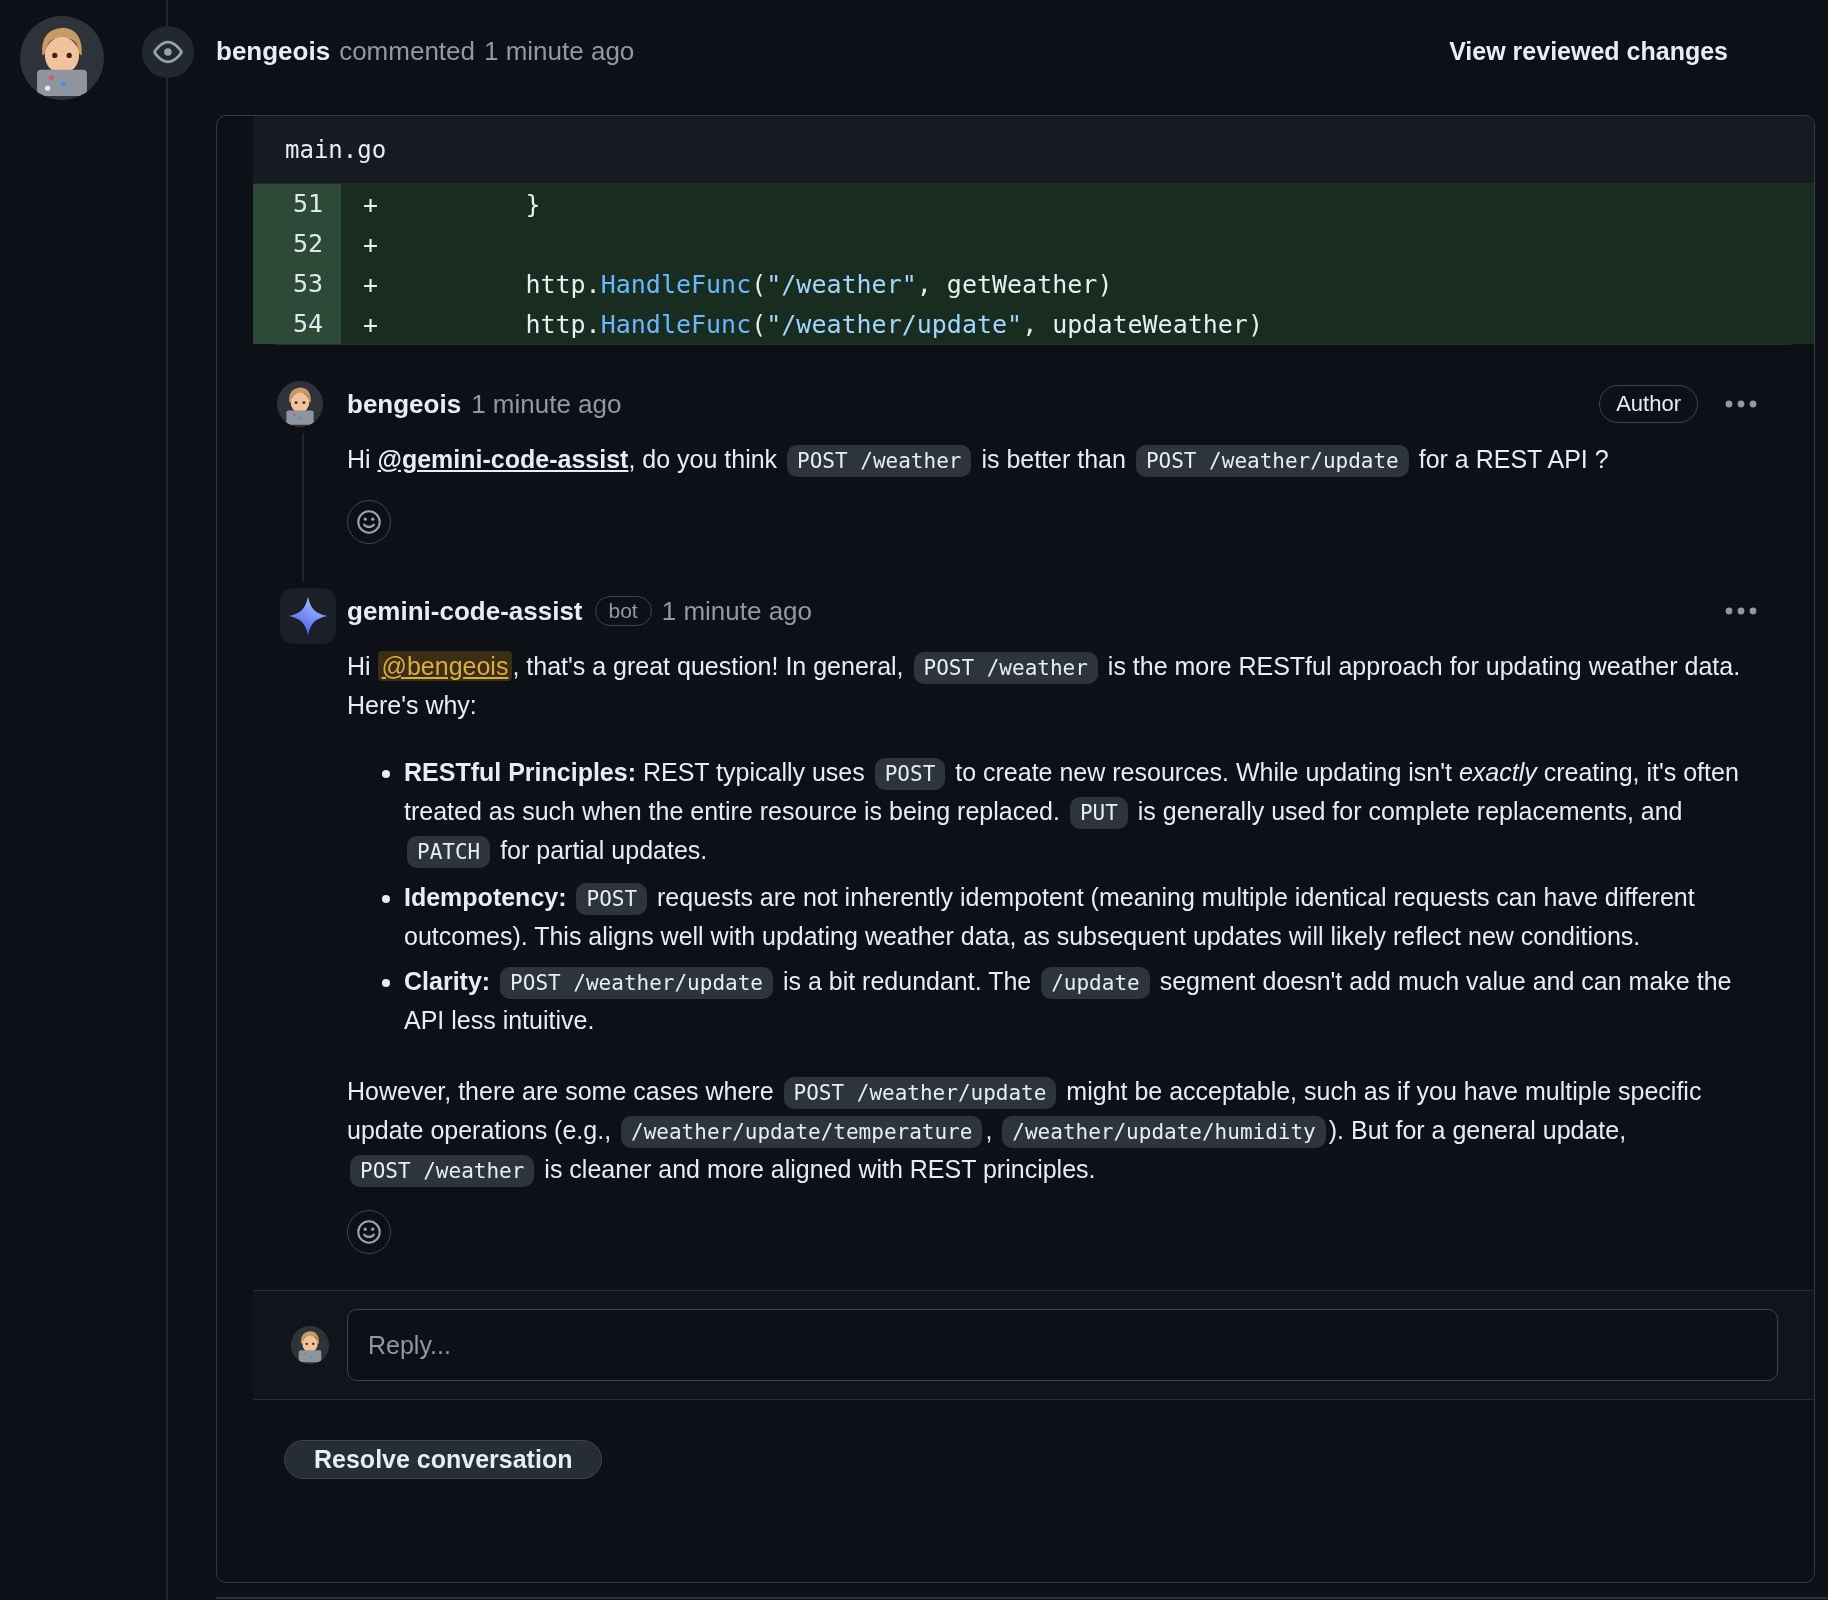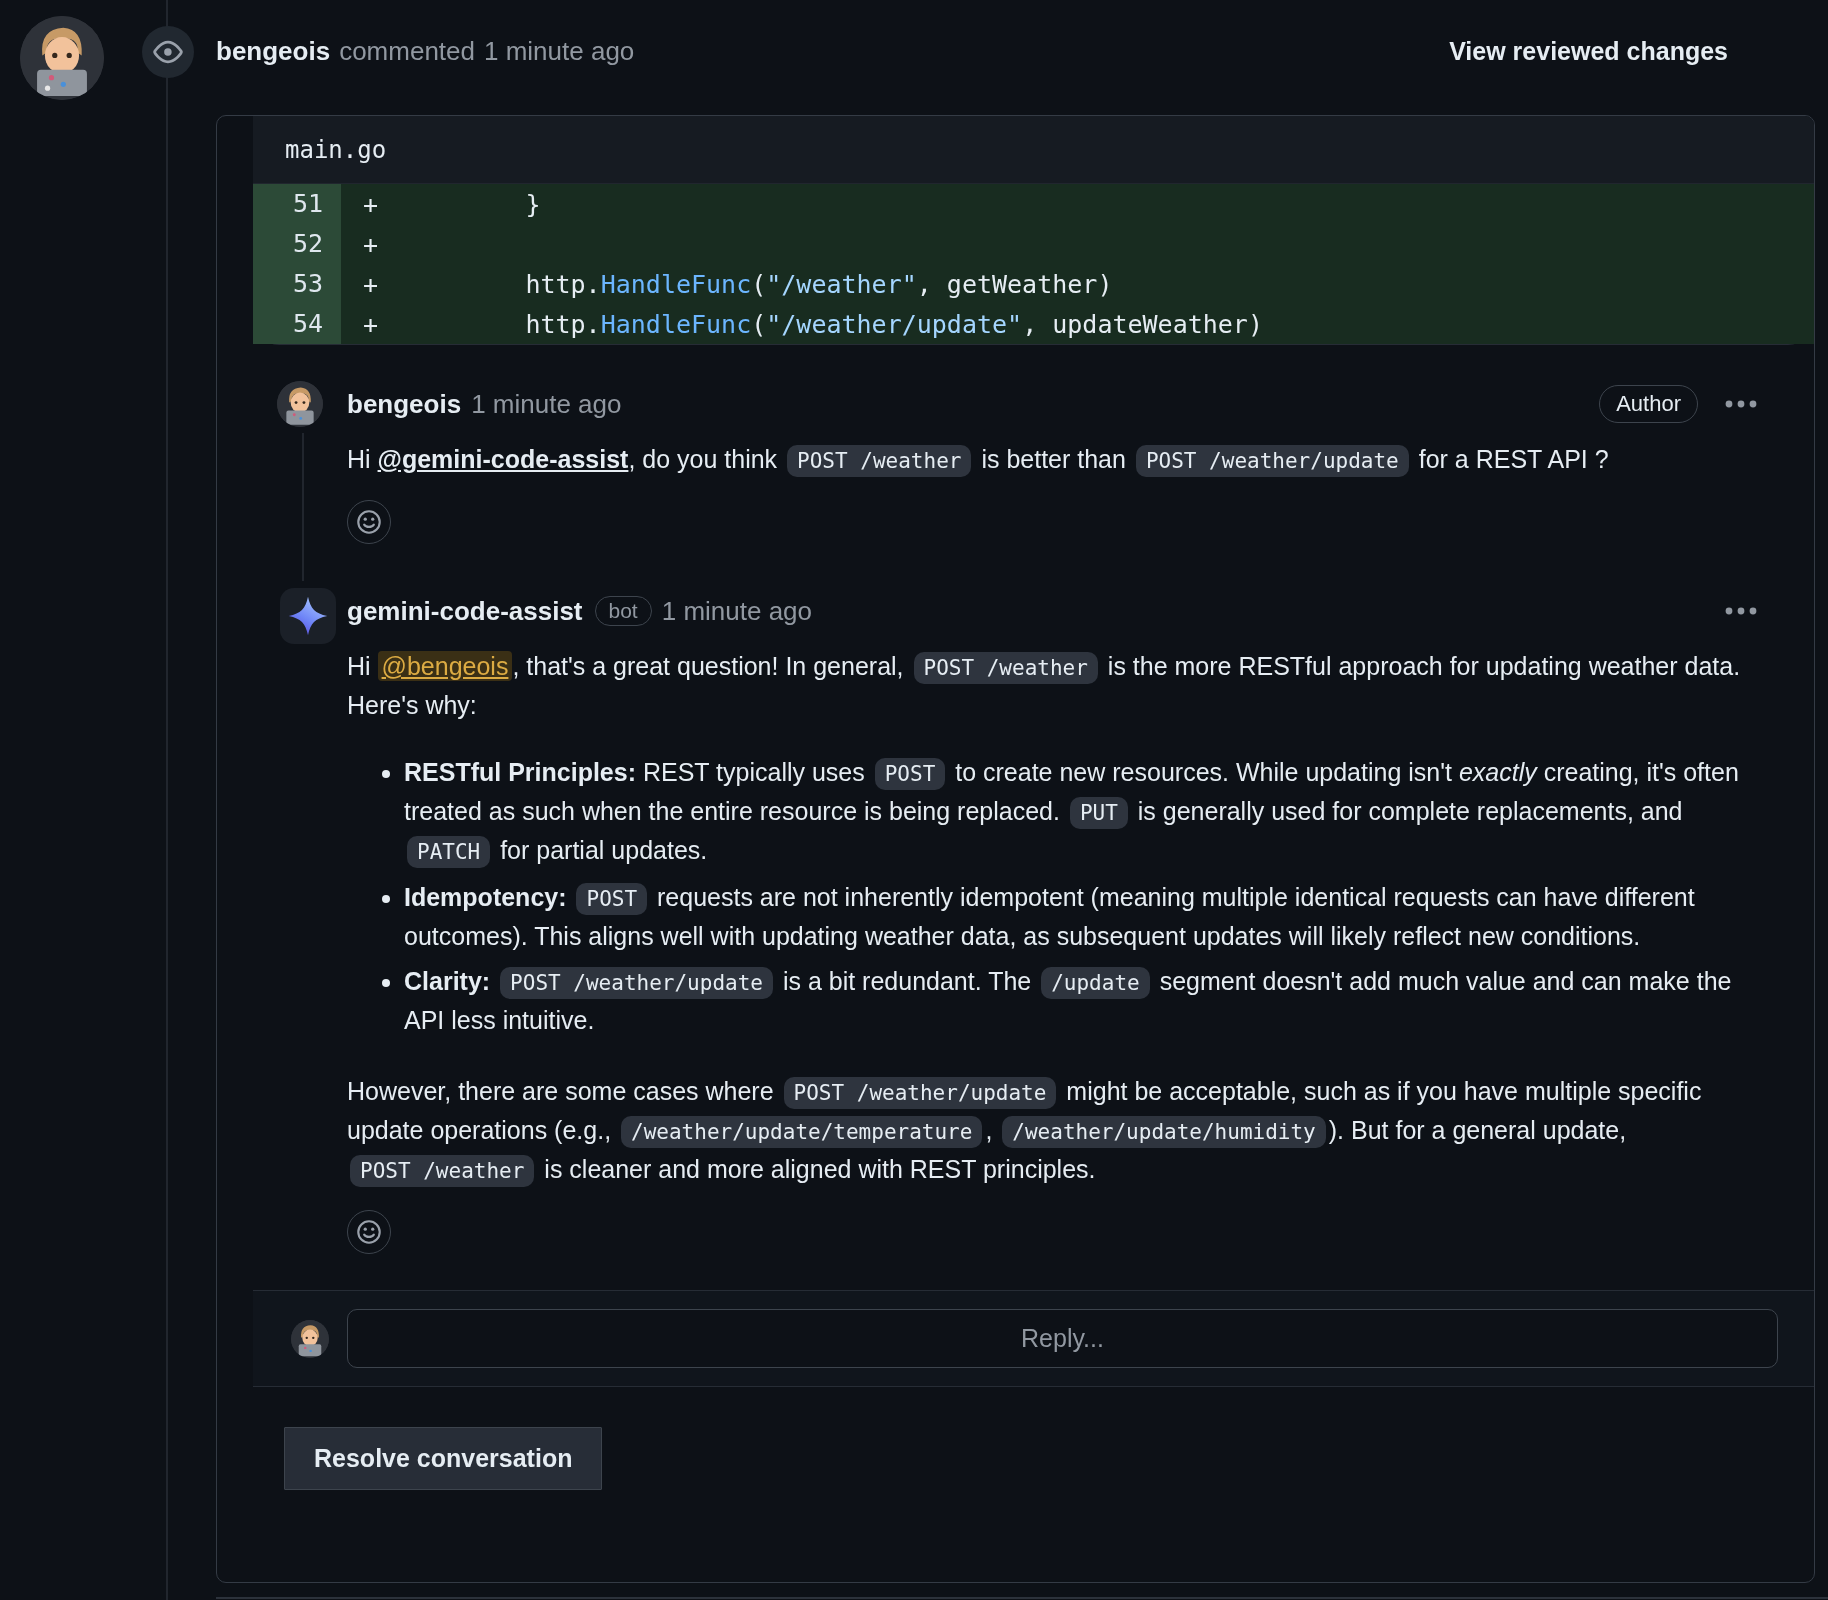--- a/index.html
+++ b/index.html
@@ -82,31 +82,31 @@
   }
 
   
   .reply-section {
     border-top:1px solid #262c35; border-bottom:1px solid #262c35;
     background:#10151c; padding:18px 36px 18px 38px;
     display:flex; align-items:center; position:relative;
   }
   .avatar-tiny { width:38px; height:38px; border-radius:50%; overflow:hidden; background:#2e3239; flex:0 0 38px; }
   .reply-input {
-    margin-left:18px; flex:1; height:59px; background:#0d1117;
+    margin-left:18px; flex:1; height:72px; background:#0d1117;
     border:1px solid #3d444d; border-radius:10px; padding:0 20px;
-    font-family:"Liberation Sans", sans-serif; font-size:25px; color:#e6edf3; outline:none;text-align:center;
+    font-family:"Liberation Sans", sans-serif; font-size:25px; color:#e6edf3; outline:none;
   }
   .reply-input::placeholder { color:#9198a1; }
 
   
   .resolve-area { padding:40px 0 0 31px; }
   .resolve-btn {
-    height:63px; padding:0 29px; background:#272d37; border:1px solid #3d444d;
-    border-radius:1px; font-family:"Liberation Sans", sans-serif;
+    height:39px; padding:0 29px; background:#272d37; border:1px solid #3d444d;
+    border-radius:20px; font-family:"Liberation Sans", sans-serif;
     font-size:25px; font-weight:700; color:#e6edf3; cursor:pointer;
   }
 
   .next-card-top { position:absolute; left:216px; right:0; top:1597px; height:2px; background:#2c323b; }
 </style>
 </head>
 <body>
 
 <div class="timeline-line"></div>
 

